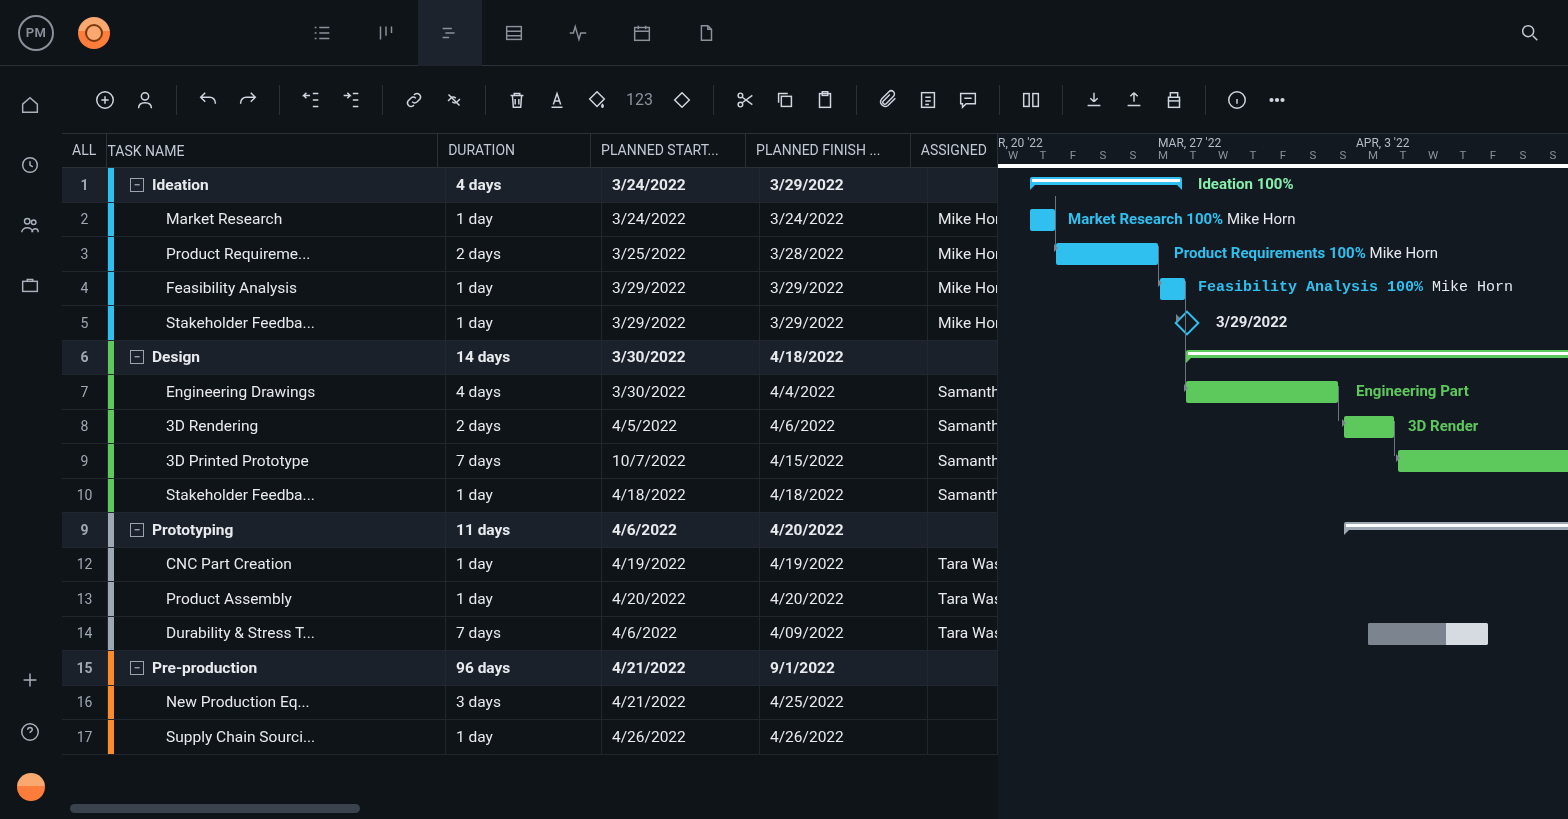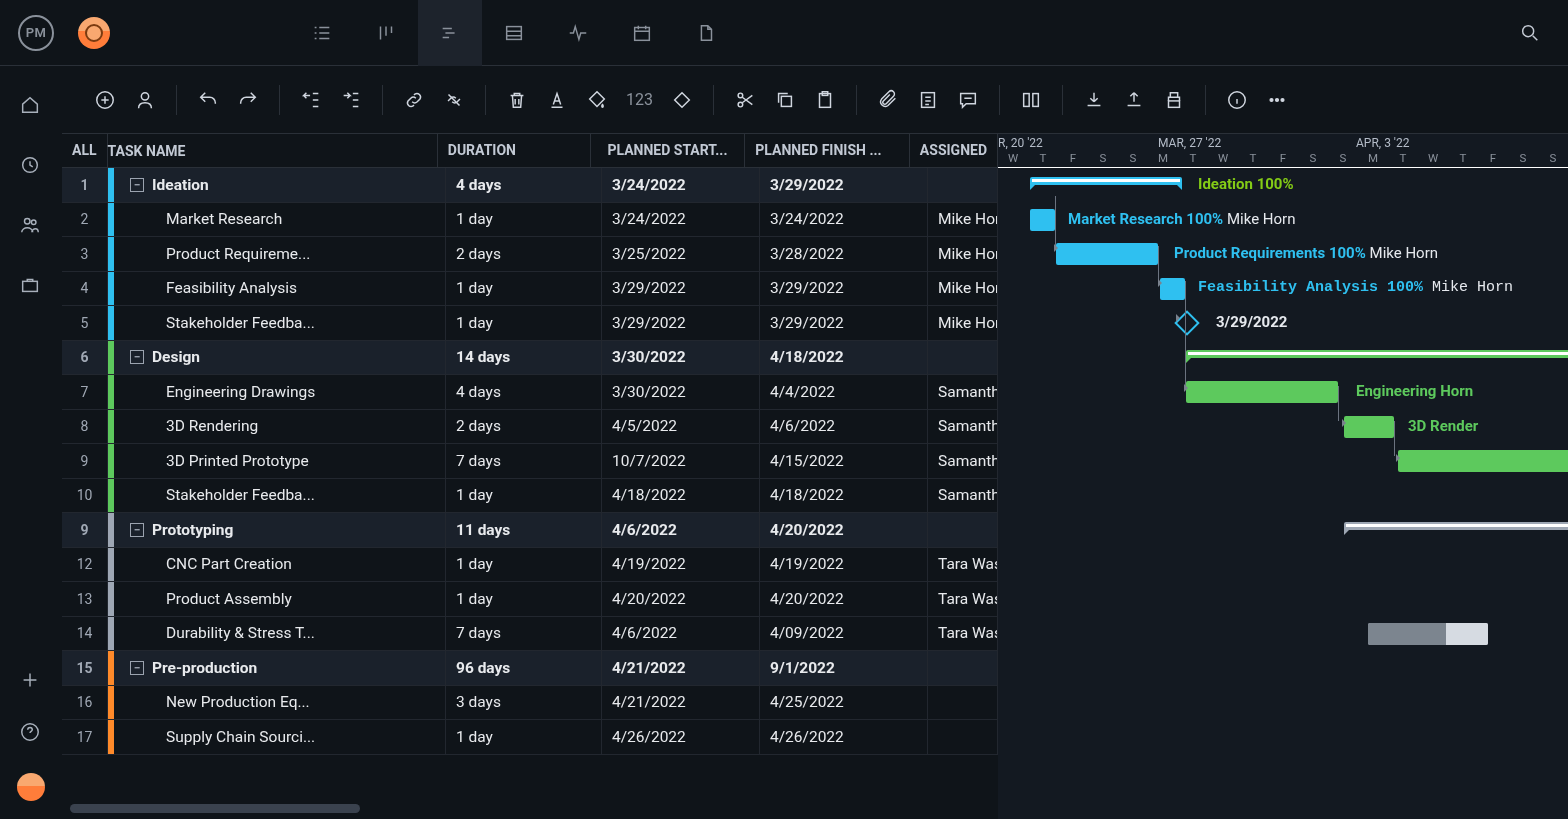--- a/index.html
+++ b/index.html
@@ -45,40 +45,40 @@
   border-bottom: 1px solid #2a3038;
 }
 .tool-btn { color:#d0d6df; display:flex; align-items:center; justify-content:center; cursor:pointer; padding:0 4px; }
 .tool-sep { width:1px; height:30px; background:#2a3038; margin:0 6px; }
 .tool-num { color:#8a919b; font-size:16px; padding:0 4px; }
 
 .main { position:absolute; left:62px; top:134px; right:0; bottom:0; display:flex; }
 
 .task-table { width:936px; height:100%; overflow:hidden; position:relative; }
 .t-header { display:flex; height:34px; border-bottom:1px solid #2a3038; }
-.t-header > div { padding:8px 10px; font-size:14px; color:#c2c9d4; font-weight:700; border-right:1px solid #2a3038; }
+.t-header > div { padding:8px 10px; font-size:14px; color:#c2c9d4; font-weight:400; border-right:1px solid #2a3038; }
 .c-all { width:46px; text-align:center; }
 .c-name { width:338px; }
 .c-dur { width:156px; }
-.c-start { width:158px;text-align:center; }
+.c-start { width:158px; }
 .c-finish { width:168px; }
 .c-assign { flex:1; }
 .t-row { display:flex; height:34.5px; border-bottom:1px solid #22272f; align-items:center; }
 .t-row.parent { background:#1a212b; font-weight:700; }
 .t-row > div { padding:0 10px; font-size:15.5px; border-right:1px solid #22272f; height:100%; display:flex; align-items:center; overflow:hidden; white-space:nowrap; text-overflow:ellipsis; }
 .t-row .c-all { justify-content:center; color:#a0a8b4; font-size:14px; }
 .color-bar { width:6px; height:100%; flex-shrink:0; }
 .c-name { display:flex; align-items:center; gap:8px; padding-left:0 !important; }
 .expand-box { width:14px; height:14px; border:1px solid #9ba3af; display:flex; align-items:center; justify-content:center; font-size:12px; color:#9ba3af; margin-left:8px; line-height:1; }
 .task-label { }
 .t-row.child .task-label { padding-left:44px; }
 .t-row.parent .c-dur, .t-row.parent .c-start, .t-row.parent .c-finish { font-weight:700; }
 
 .gantt { flex:1; position:relative; background:#131921; overflow:hidden; }
-.g-header { height:34px; position:relative; border-bottom:1px solid #ffffff; }
+.g-header { height:34px; position:relative; border-bottom:4px solid #ffffff; }
 .g-month-lbl { position:absolute; top:2px; font-size:12px; color:#b4bcc8; }
 .g-days { position:absolute; bottom:0; left:0; right:0; height:16px; display:flex; }
 .g-day { flex:1; text-align:center; font-size:11.5px; color:#8a919b; }
 .g-body { position:relative; height:calc(100% - 34px); }
 .g-row { position:absolute; left:0; right:0; height:34.5px; }
 .g-bar { position:absolute; height:22px; top:6px; border-radius:2px; }
 .g-bar-summary { height:8px; top:9px; }
 .g-bar-summary::before, .g-bar-summary::after { content:""; position:absolute; bottom:-5px; width:0; height:0; border:5px solid transparent; }
 .g-bar-summary::before { left:0; border-top-color:inherit; border-left-color:inherit; }
 .g-bar-summary::after { right:0; border-top-color:inherit; border-right-color:inherit; }
@@ -560,21 +560,21 @@
           <div class="g-day">T</div>
           <div class="g-day">F</div>
           <div class="g-day">S</div>
           <div class="g-day">S</div>
         </div>
     </div>
     <div class="g-body" id="gantt-body">
         <div class="g-row" style="top: 0px;">
           <div class="g-bar g-bar-summary" style="left: 32px; width: 152px; background: rgb(47, 192, 240); border-top-color: rgb(47, 192, 240); border-left-color: rgb(47, 192, 240); border-right-color: rgb(47, 192, 240);"></div>
           <div style="position: absolute; left: 34px; top: 11px; width: 148px; height: 3px; background: rgb(255, 255, 255);"></div>
-          <div class="g-label" style="left: 200px; color: #84cc16;"><span>Ideation</span> <span>100%</span></div>
+          <div class="g-label" style="left: 200px; color: #86efac;"><span>Ideation</span> <span>100%</span></div>
         </div>
         <div class="g-row" style="top: 34.5px;">
           <div class="g-bar" style="left: 32px; width: 25px; background: rgb(47, 192, 240);"></div>
           <div class="g-label" style="left: 70px; color: rgb(47, 192, 240);"><span>Market Research</span> <span>100%</span> <span style="color:#e6e9ee;font-weight:400">Mike Horn</span></div>
         </div>
         <div class="g-row" style="top: 69px;">
           <div class="g-bar" style="left: 58px; width: 102px; background: rgb(47, 192, 240);"></div>
           <div class="g-label" style="left: 176px; color: rgb(47, 192, 240);"><span>Product Requirements</span> <span>100%</span> <span style="color:#e6e9ee;font-weight:400">Mike Horn</span></div>
         </div>
         <div class="g-row" style="top: 103.5px;">
@@ -584,21 +584,21 @@
         <div class="g-row" style="top: 138px;">
           <div class="g-mile" style="left: 180px;"></div>
           <div class="g-label" style="left: 218px; color: rgb(230, 233, 238);"><span>3/29/2022</span></div>
         </div>
         <div class="g-row" style="top: 172.5px;">
           <div class="g-bar g-bar-summary" style="left: 188px; width: 510px; background: rgb(93, 201, 93); border-top-color: rgb(93, 201, 93); border-left-color: rgb(93, 201, 93); border-right-color: rgb(93, 201, 93);"></div>
           <div style="position: absolute; left: 190px; top: 11px; width: 506px; height: 3px; background: rgb(255, 255, 255);"></div>
         </div>
         <div class="g-row" style="top: 207px;">
           <div class="g-bar" style="left: 188px; width: 152px; background: rgb(93, 201, 93);"></div>
-          <div class="g-label" style="left: 358px; color: rgb(93, 201, 93);"><span>Engineering Horn</span></div>
+          <div class="g-label" style="left: 358px; color: rgb(93, 201, 93);"><span>Engineering Part</span></div>
         </div>
         <div class="g-row" style="top: 241.5px;">
           <div class="g-bar" style="left: 346px; width: 50px; background: rgb(93, 201, 93);"></div>
           <div class="g-label" style="left: 410px; color: rgb(93, 201, 93);"><span>3D Render</span></div>
         </div>
         <div class="g-row" style="top: 276px;">
           <div class="g-bar" style="left: 400px; width: 230px; background: rgb(93, 201, 93);"></div>
         </div>
         <div class="g-row" style="top: 345px;">
           <div class="g-bar g-bar-summary" style="left: 346px; width: 380px; background: rgb(158, 167, 180); border-top-color: rgb(158, 167, 180); border-left-color: rgb(158, 167, 180); border-right-color: rgb(158, 167, 180);"></div>

